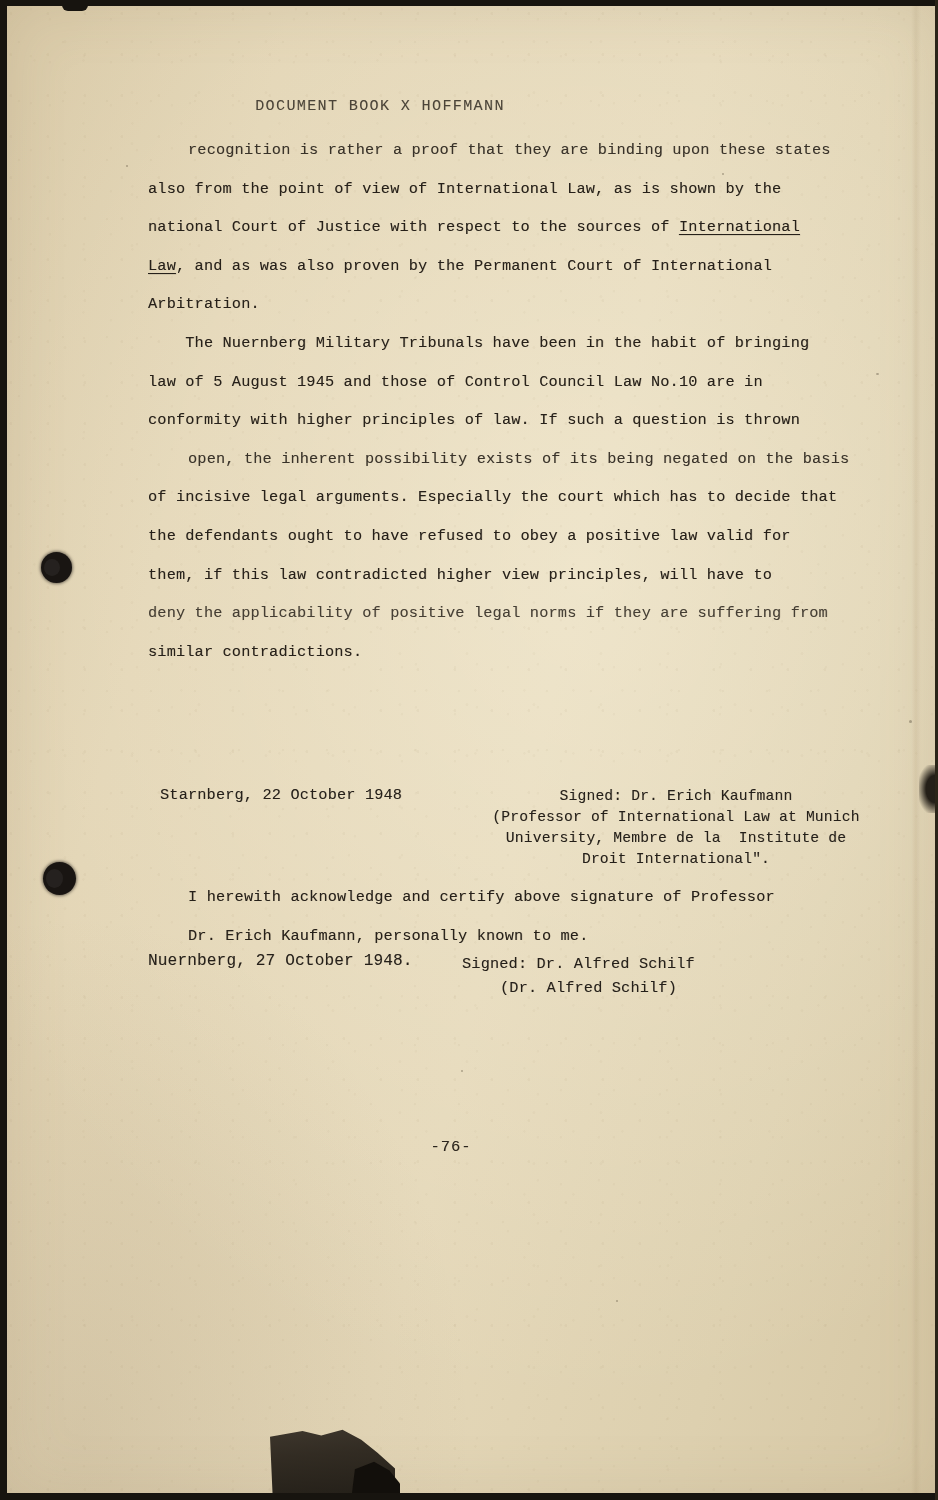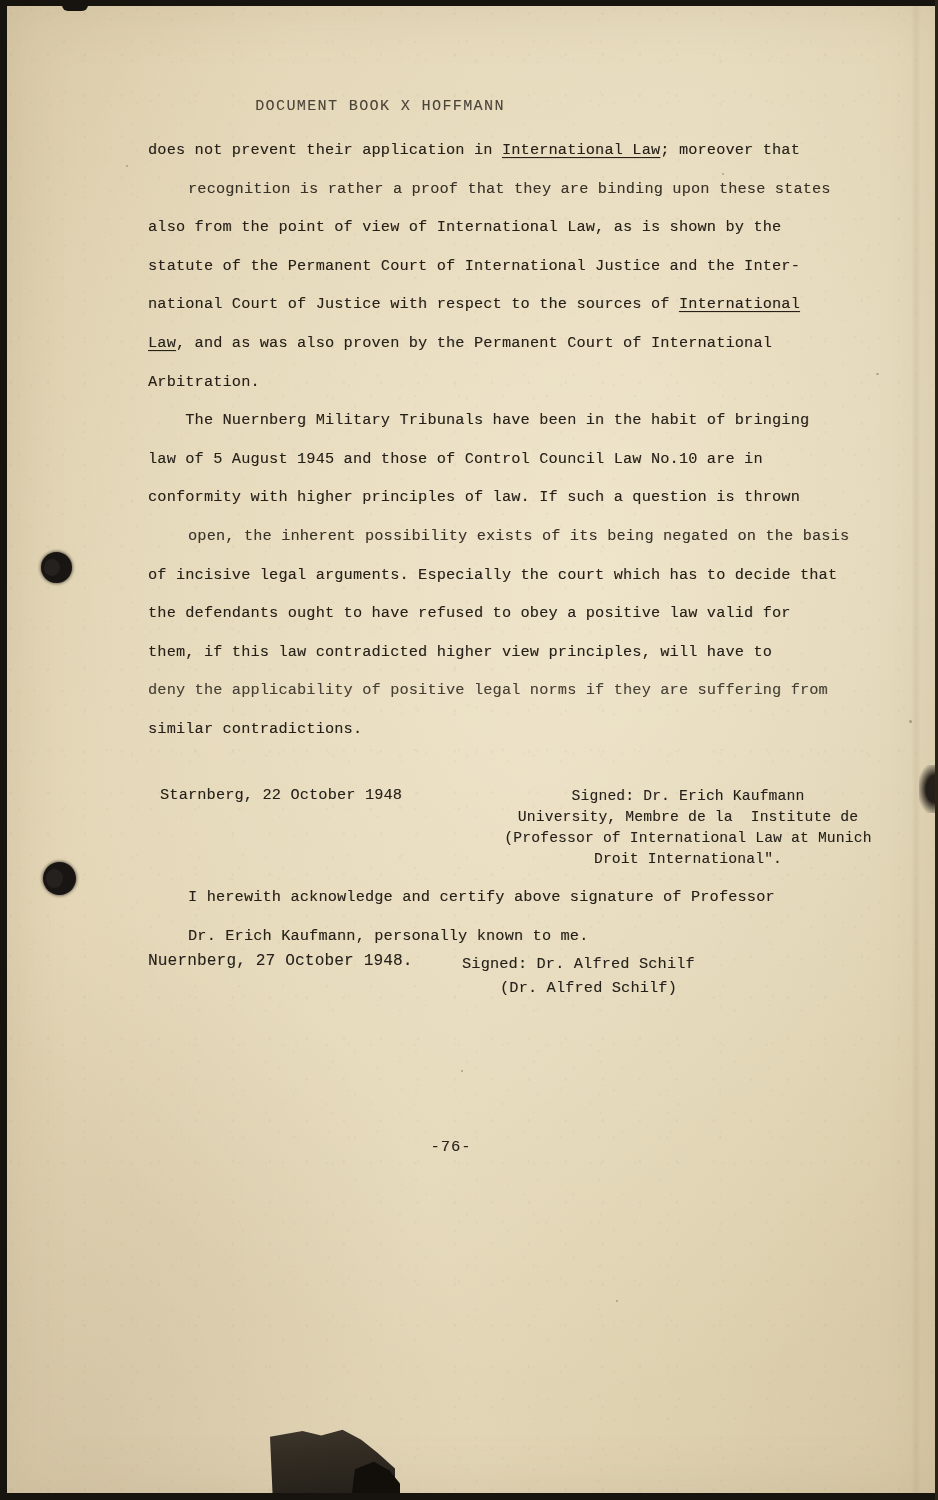--- a/index.html
+++ b/index.html
@@ -165,21 +165,21 @@
     height: 86px;
   }
   #sig-place-1 {
     position: absolute; left: 0; top: 0;
     white-space: pre;
     font-size: 15.2px;
     margin-left: 12px;
   }
   #sig-right-1 {
     position: absolute;
-    left: 342px; top: 0;
+    left: 330px; top: 0;
     width: 396px;
     text-align: center;
     font-size: 14.6px;
   }
   #sig-right-1 .sline { height: 21px; line-height: 21px; white-space: pre; }
 
   #certify-block {
     position: absolute;
     left: 148px;
     top: 878px;
@@ -231,25 +231,23 @@
     <div class="speck" style="left:610px;top:1295px;width:2px;height:2px;"></div>
     <div class="speck" style="left:243px;top:929px;width:2px;height:2px;"></div>
   </div>
 
   <div id="typed">
 
     <div id="doc-header">DOCUMENT BOOK X HOFFMANN</div>
 
     <div id="body-block">
 
-      <div class="line"><span>does not prevent their application in </span><span class="u">International Law</span><span>; moreover that</span></div>
 
       <div class="line fade">recognition is rather a proof that they are binding upon these states</div>
       <div class="line">also from the point of view of International Law, as is shown by the</div>
-      <div class="line">statute of the Permanent Court of International Justice and the Inter-</div>
 
       <div class="line"><span>national Court of Justice with respect to the sources of </span><span class="u">International</span></div>
 
       <div class="line"><span class="u">Law</span><span>, and as was also proven by the Permanent Court of International</span></div>
 
       <div class="line">Arbitration.</div>
 
       <div class="line">    The Nuernberg Military Tribunals have been in the habit of bringing</div>
       <div class="line">law of 5 August 1945 and those of Control Council Law No.10 are in</div>
       <div class="line">conformity with higher principles of law. If such a question is thrown</div>
@@ -258,22 +256,22 @@
       <div class="line">the defendants ought to have refused to obey a positive law valid for</div>
       <div class="line">them, if this law contradicted higher view principles, will have to</div>
       <div class="line fade2">deny the applicability of positive legal norms if they are suffering from</div>
       <div class="line">similar contradictions.</div>
     </div>
 
     <div id="sig-block-1">
       <div id="sig-place-1">Starnberg, 22 October 1948</div>
       <div id="sig-right-1">
         <div class="sline">Signed: Dr. Erich Kaufmann</div>
+        <div class="sline">(Professor of International Law at Munich</div>
         <div class="sline">University, Membre de la  Institute de</div>
-        <div class="sline">(Professor of International Law at Munich</div>
         <div class="sline">Droit International".</div>
       </div>
     </div>
 
     <div id="certify-block">
       <div class="line">I herewith acknowledge and certify above signature of Professor</div>
       <div class="line">Dr. Erich Kaufmann, personally known to me.</div>
     </div>
 
     <div id="sig-block-2">

